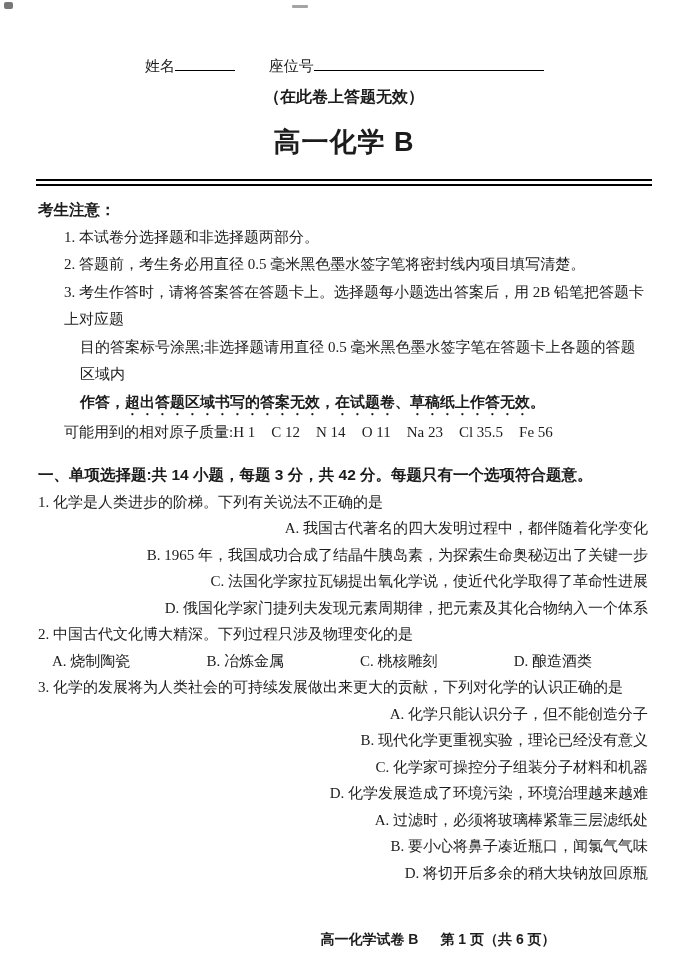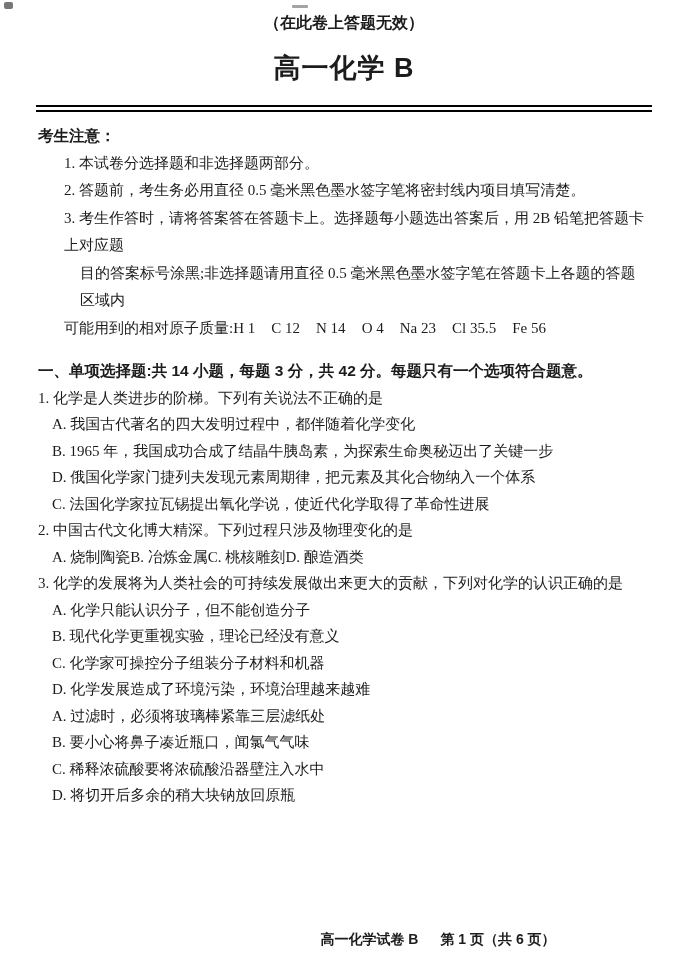--- a/index.html
+++ b/index.html
@@ -81,73 +81,79 @@
   }
   .atomic .am + .am { margin-left: 16px; }
   .atomic .am:first-of-type { margin-left: 2px; }
 
   .main-block {
     margin: 16px 40px 0 38px;
     font-size: 15px;
     line-height: 26.5px;
   }
   .section-heading { font-size: 15.5px; }
-  .q-option { padding-left: 14px; }
+  .q-option { padding-left: 14px; text-align: right; }
   .q-options-row {
     margin-left: 14px;
     width: 540px;
     display: flex;
+    justify-content: space-between;
   }
   .footer {
     position: absolute;
     left: 0; right: 12px;
     bottom: 24px;
     text-align: center;
     padding-left: 200px;
     font-size: 14px;
     line-height: 18px;
   }
   .footer .gap { display: inline-block; width: 22px; }
 </style>
 </head>
 <body>
 
 <div class="page">
 
   <div class="artifact a1"></div>
   <div class="artifact a2"></div>
 
+  <div class="fill-row">
+    <span>姓名</span><span class="uline u-name"></span>
+    <span class="seat-lbl">座位号</span><span class="uline u-seat"></span>
+  </div>
 
   <div class="invalid hei">（在此卷上答题无效）</div>
 
   <h1 class="title hei">高一化学 B</h1>
 
 
   <div class="double-rule"></div>
 
   <div class="notice">
     <div class="notice-heading hei">考生注意：</div>
     <div class="notice-line">1. 本试卷分选择题和非选择题两部分。</div>
     <div class="notice-line">2. 答题前，考生务必用直径 0.5 毫米黑色墨水签字笔将密封线内项目填写清楚。</div>
     <div class="notice-line">3. 考生作答时，请将答案答在答题卡上。选择题每小题选出答案后，用 2B 铅笔把答题卡上对应题</div>
     <div class="notice-line cont">目的答案标号涂黑;非选择题请用直径 0.5 毫米黑色墨水签字笔在答题卡上各题的答题区域内</div>
+    <div class="notice-line cont bold-line"><span>作答，</span><span class="emph">超出答题区域书写的答案无效，在试题卷、草稿纸上作答无效。</span></div>
     <div class="notice-line atomic">
-      <span>可能用到的相对原子质量:</span><span class="am">H 1</span><span class="am">C 12</span><span class="am">N 14</span><span class="am">O 4</span><span class="am">Na 23</span><span class="am">Cl 35.5</span><span class="am">Fe 56</span>
+      <span>可能用到的相对原子质量:</span><span class="am">H 1</span><span class="am">C 12</span><span class="am">N 14</span><span class="am">O 11</span><span class="am">Na 23</span><span class="am">Cl 35.5</span><span class="am">Fe 56</span>
     </div>
   </div>
 
   <div class="main-block">
     <div class="section-heading hei">一、单项选择题:共 14 小题，每题 3 分，共 42 分。每题只有一个选项符合题意。</div>
 
     <div class="question">
       <div class="q-stem">1. 化学是人类进步的阶梯。下列有关说法不正确的是</div>
       <div class="q-option">A. 我国古代著名的四大发明过程中，都伴随着化学变化</div>
       <div class="q-option">B. 1965 年，我国成功合成了结晶牛胰岛素，为探索生命奥秘迈出了关键一步</div>
+      <div class="q-option">C. 法国化学家拉瓦锡提出氧化学说，使近代化学取得了革命性进展</div>
       <div class="q-option">D. 俄国化学家门捷列夫发现元素周期律，把元素及其化合物纳入一个体系</div>
-      <div class="q-option">C. 法国化学家拉瓦锡提出氧化学说，使近代化学取得了革命性进展</div>
     </div>
 
     <div class="question">
       <div class="q-stem">2. 中国古代文化博大精深。下列过程只涉及物理变化的是</div>
       <div class="q-options-row">
         <span>A. 烧制陶瓷</span>
         <span>B. 冶炼金属</span>
         <span>C. 桃核雕刻</span>
         <span>D. 酿造酒类</span>
       </div>
@@ -157,21 +163,20 @@
       <div class="q-stem">3. 化学的发展将为人类社会的可持续发展做出来更大的贡献，下列对化学的认识正确的是</div>
       <div class="q-option">A. 化学只能认识分子，但不能创造分子</div>
       <div class="q-option">B. 现代化学更重视实验，理论已经没有意义</div>
       <div class="q-option">C. 化学家可操控分子组装分子材料和机器</div>
       <div class="q-option">D. 化学发展造成了环境污染，环境治理越来越难</div>
     </div>
 
     <div class="question">
       <div class="q-option">A. 过滤时，必须将玻璃棒紧靠三层滤纸处</div>
       <div class="q-option">B. 要小心将鼻子凑近瓶口，闻氯气气味</div>
-      <div class="q-option">C. 稀释浓硫酸要将浓硫酸沿器壁注入水中</div>
       <div class="q-option">D. 将切开后多余的稍大块钠放回原瓶</div>
     </div>
   </div>
 
   <div class="footer hei">
     <span>高一化学试卷 B</span><span class="gap"></span><span>第 1 页（共 6 页）</span>
   </div>
 
 </div>
 

